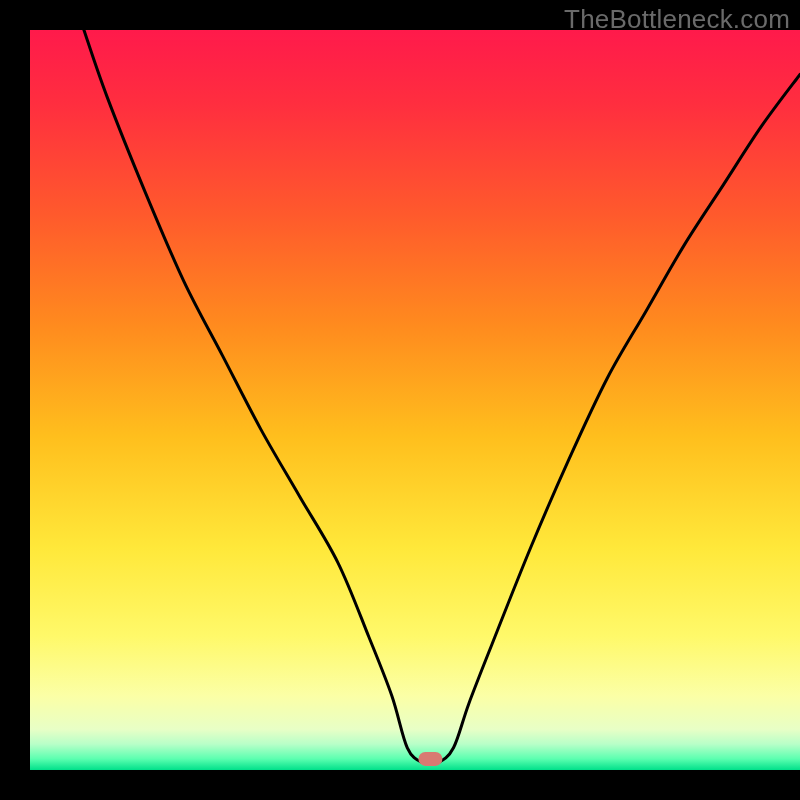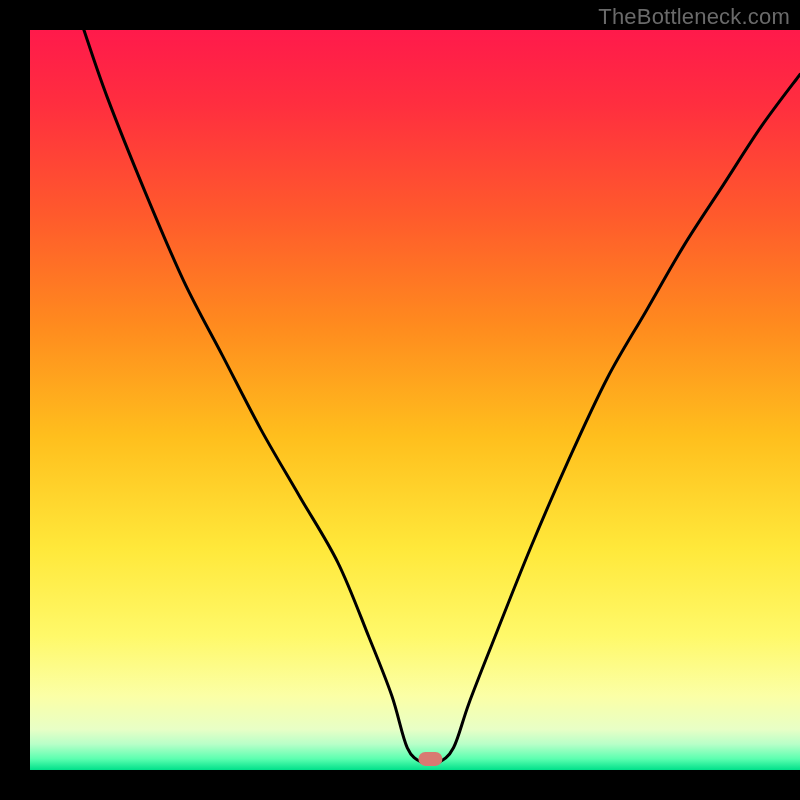--- a/index.html
+++ b/index.html
@@ -15,21 +15,21 @@
     position: relative;
     width: 800px;
     height: 800px;
     background: #000;
   }
   .watermark {
     position: absolute;
     top: 4px;
     right: 10px;
     color: #6a6a6a;
-    font-size: 22px;
+    font-size: 26px;
     font-weight: 500;
     letter-spacing: 0.2px;
     z-index: 5;
   }
   svg {
     position: absolute;
     top: 0;
     left: 0;
   }
 </style>

